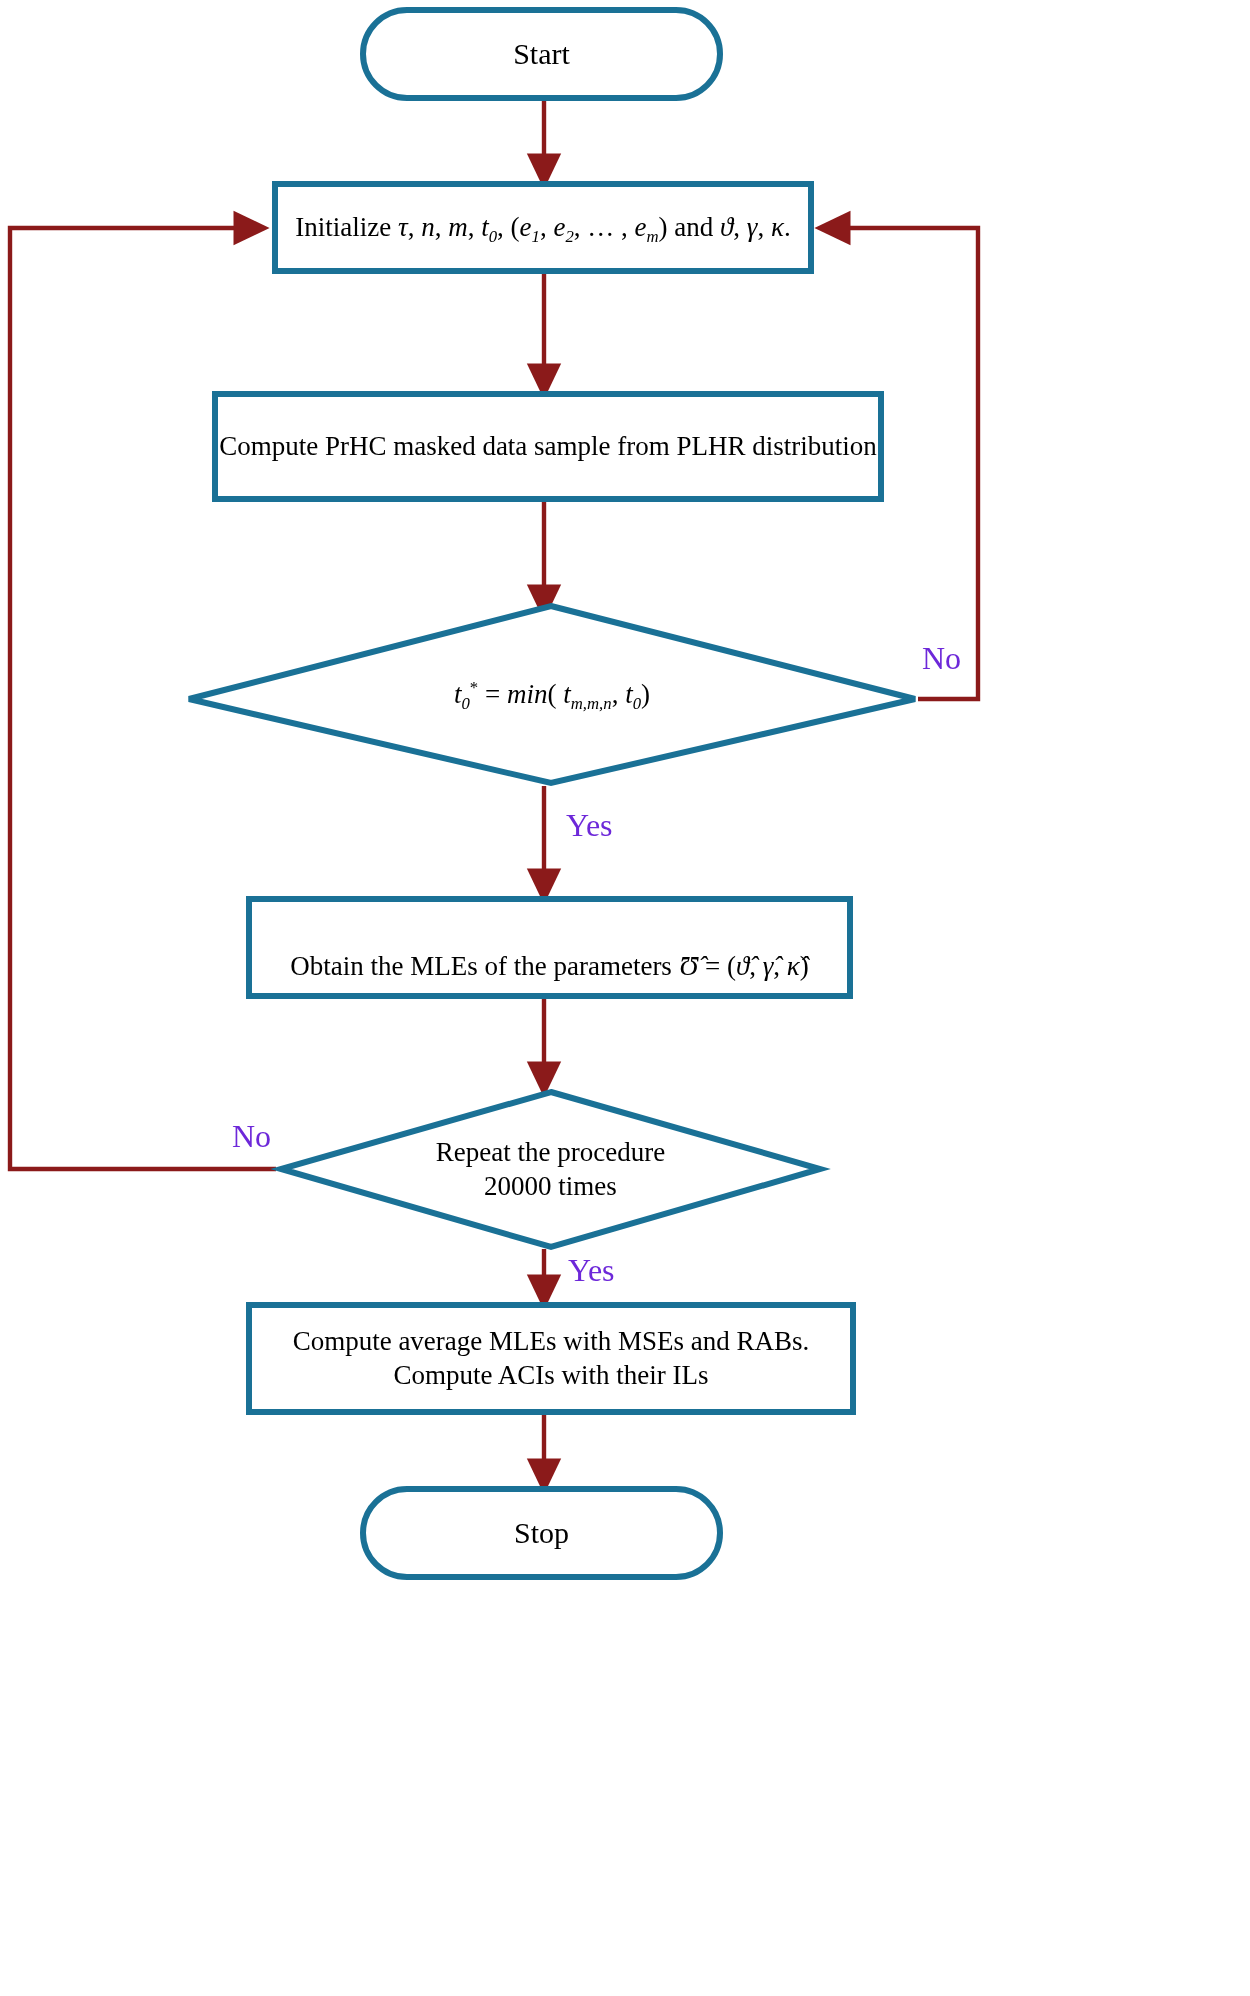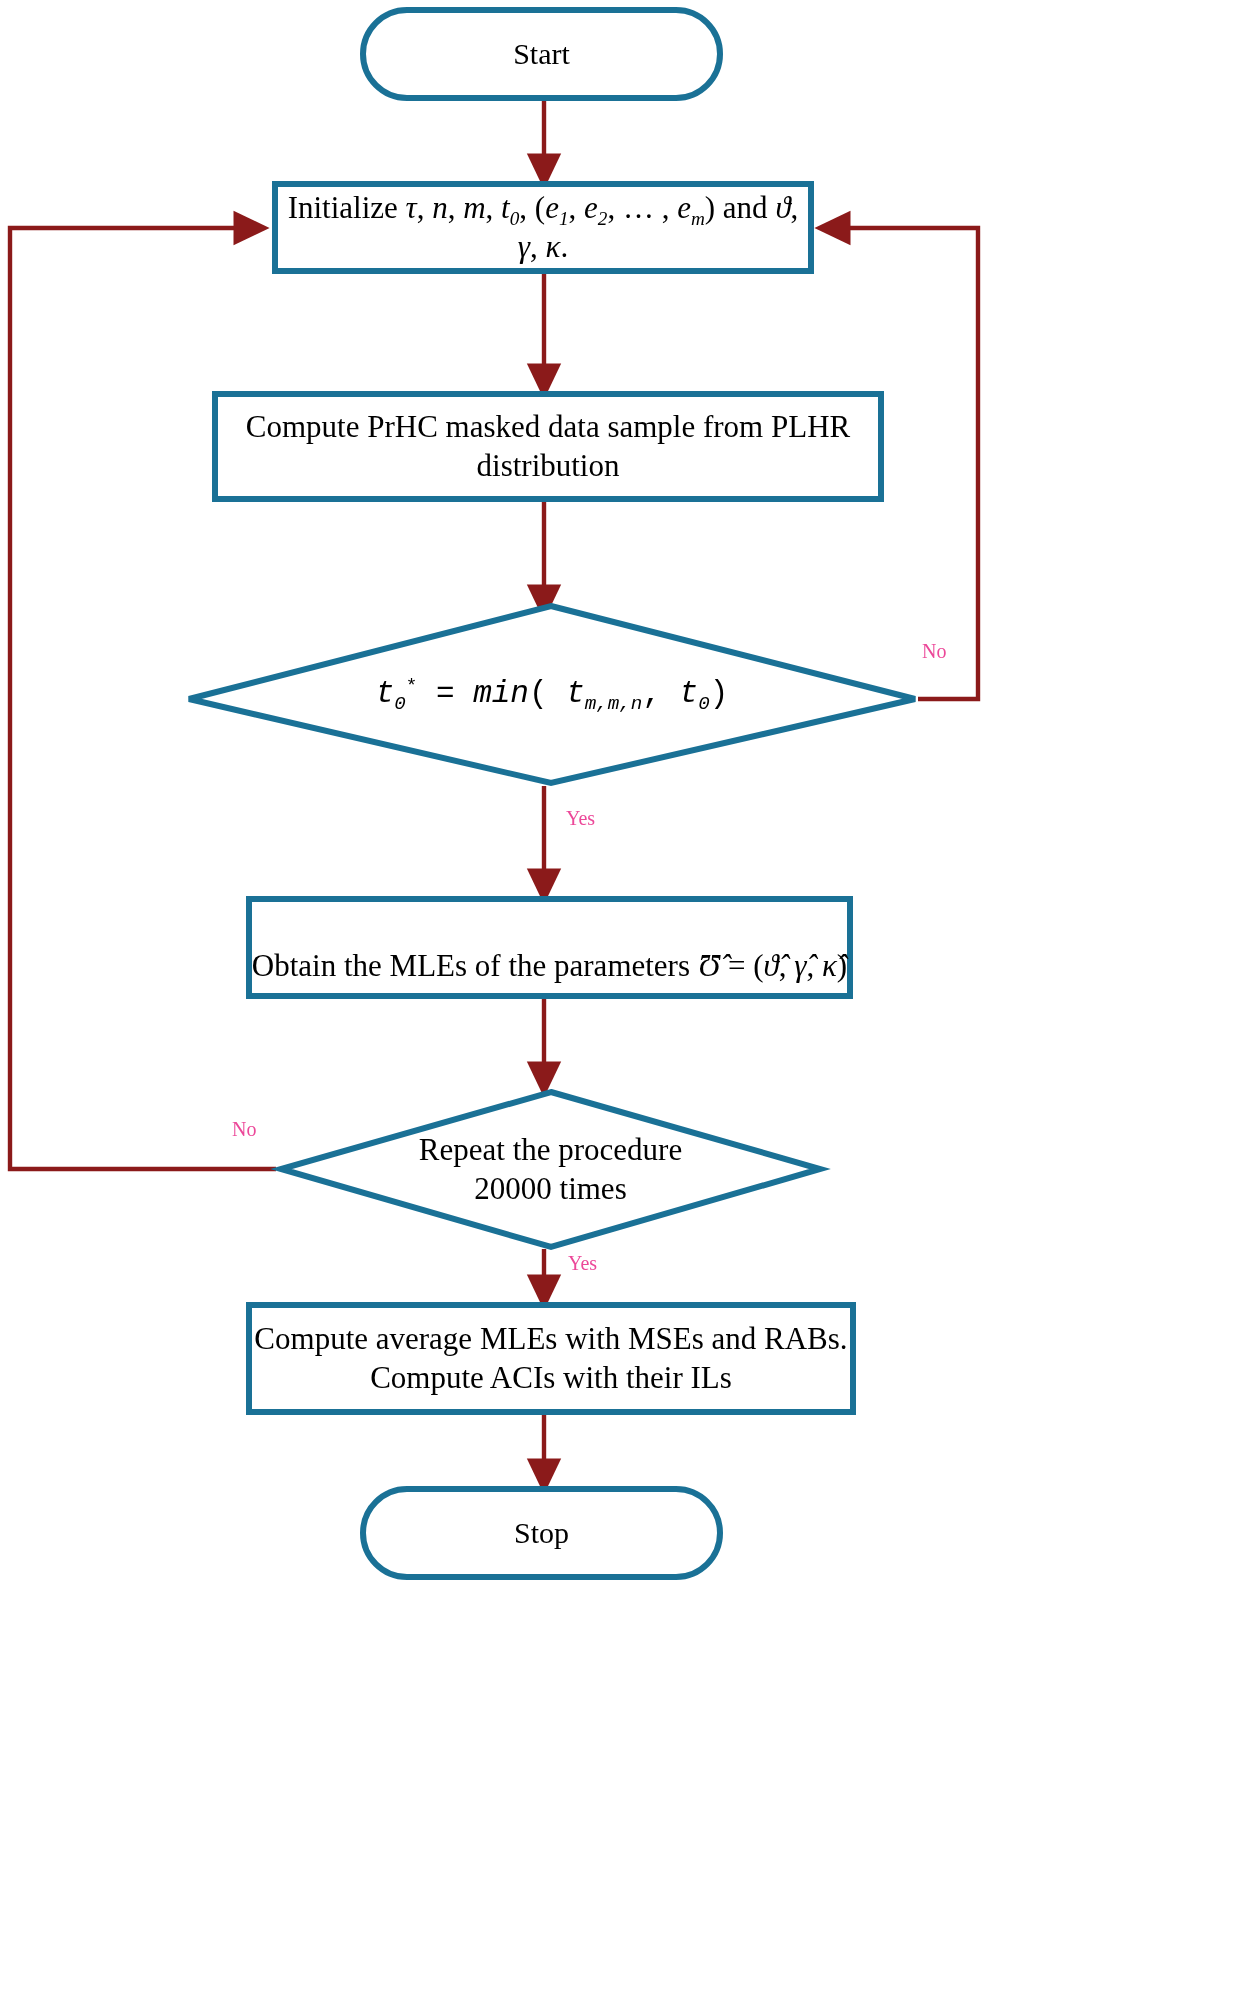--- a/index.html
+++ b/index.html
@@ -25,31 +25,31 @@
     width: 1250px;
     height: 1996px;
   }
   .node-label {
     position: absolute;
     display: flex;
     align-items: center;
     justify-content: center;
     text-align: center;
     line-height: 1.25;
-    font-size: 31px;
+    font-size: 27px;
     font-family: "Liberation Serif", "DejaVu Serif", serif;
     color: #000000;
     pointer-events: none;
     white-space: pre-line;
   }
   .edge-label {
     position: absolute;
-    font-size: 20px;
+    font-size: 32px;
     font-family: "Liberation Serif", "DejaVu Serif", serif;
-    color: #ec4899;
+    color: #6d28d9;
     white-space: nowrap;
   }
   .mi { font-style: italic; }
   .term-label { font-size: 30px; }
   sub, sup {
     font-size: 0.62em;
     line-height: 0;
   }
 </style>
 </head>
@@ -105,21 +105,21 @@
   </svg>
 
   <div class="node-label term-label" style="left:363px; top:10px; width:357px; height:88px;">Start</div>
 
   <div class="node-label" style="left:275px; top:184px; width:536px; height:87px;">
     <span>Initialize <span class="mi">τ</span>, <span class="mi">n</span>, <span class="mi">m</span>, <span class="mi">t</span><sub class="mi">0</sub>, (<span class="mi">e</span><sub class="mi">1</sub>, <span class="mi">e</span><sub class="mi">2</sub>, … , <span class="mi">e</span><sub class="mi">m</sub>) and <span class="mi">ϑ</span>, <span class="mi">γ</span>, <span class="mi">κ</span>.</span>
   </div>
 
   <div class="node-label" style="left:215px; top:394px; width:666px; height:105px;">Compute PrHC masked data sample from PLHR distribution</div>
 
-  <div class="node-label" style="left:189px; top:606px; width:726px; height:177px;font-family:Liberation Mono, monospace;">
+  <div class="node-label" style="left:189px; top:606px; width:726px; height:177px;">
     <span><span class="mi">t</span><sub class="mi">0</sub><sup>*</sup> = <span class="mi">min</span>( <span class="mi">t</span><sub class="mi">m,m,n</sub>, <span class="mi">t</span><sub class="mi">0</sub>)</span>
   </div>
 
   <div class="node-label" style="left:249px; top:918px; width:601px; height:97px;align-items:center;">
     <span>Obtain the MLEs of the parameters <span class="mi">Ʊ̂</span> = (<span class="mi">ϑ̂</span>, <span class="mi">γ̂</span>, <span class="mi">κ̂</span>)</span>
   </div>
 
   <div class="node-label" style="left:281px; top:1092px; width:539px; height:155px;">Repeat the procedure
 20000 times</div>
 

